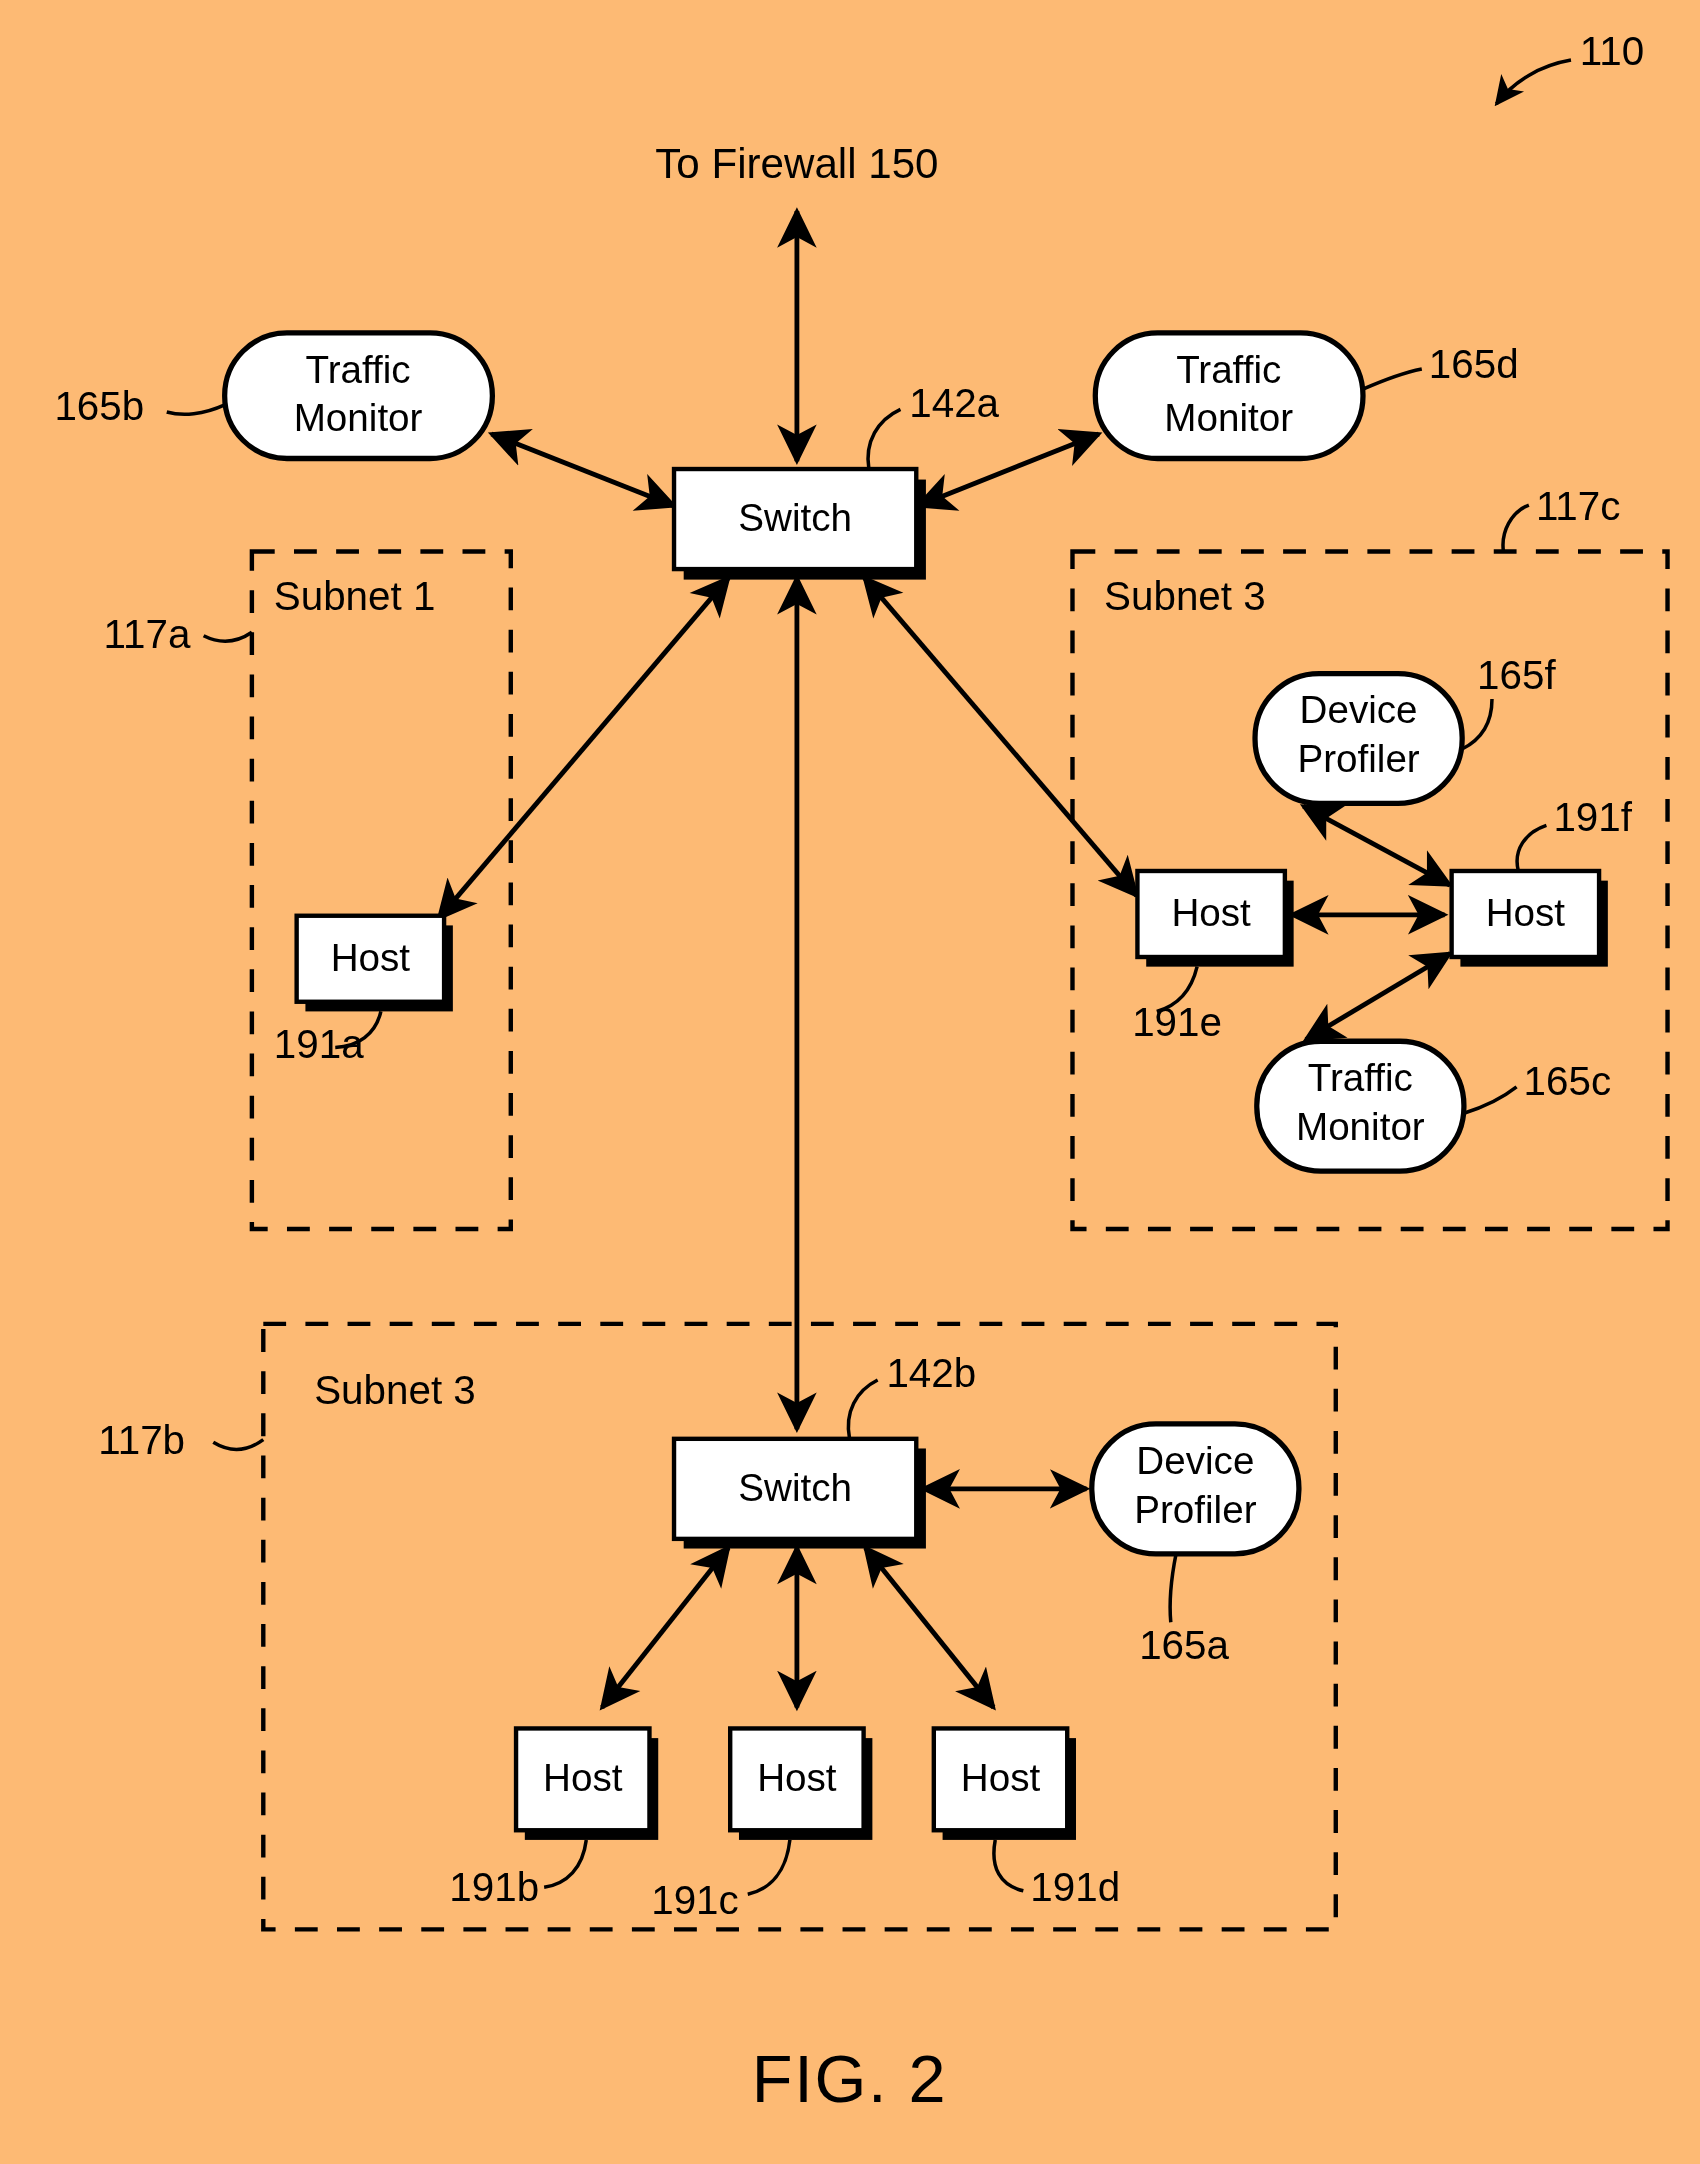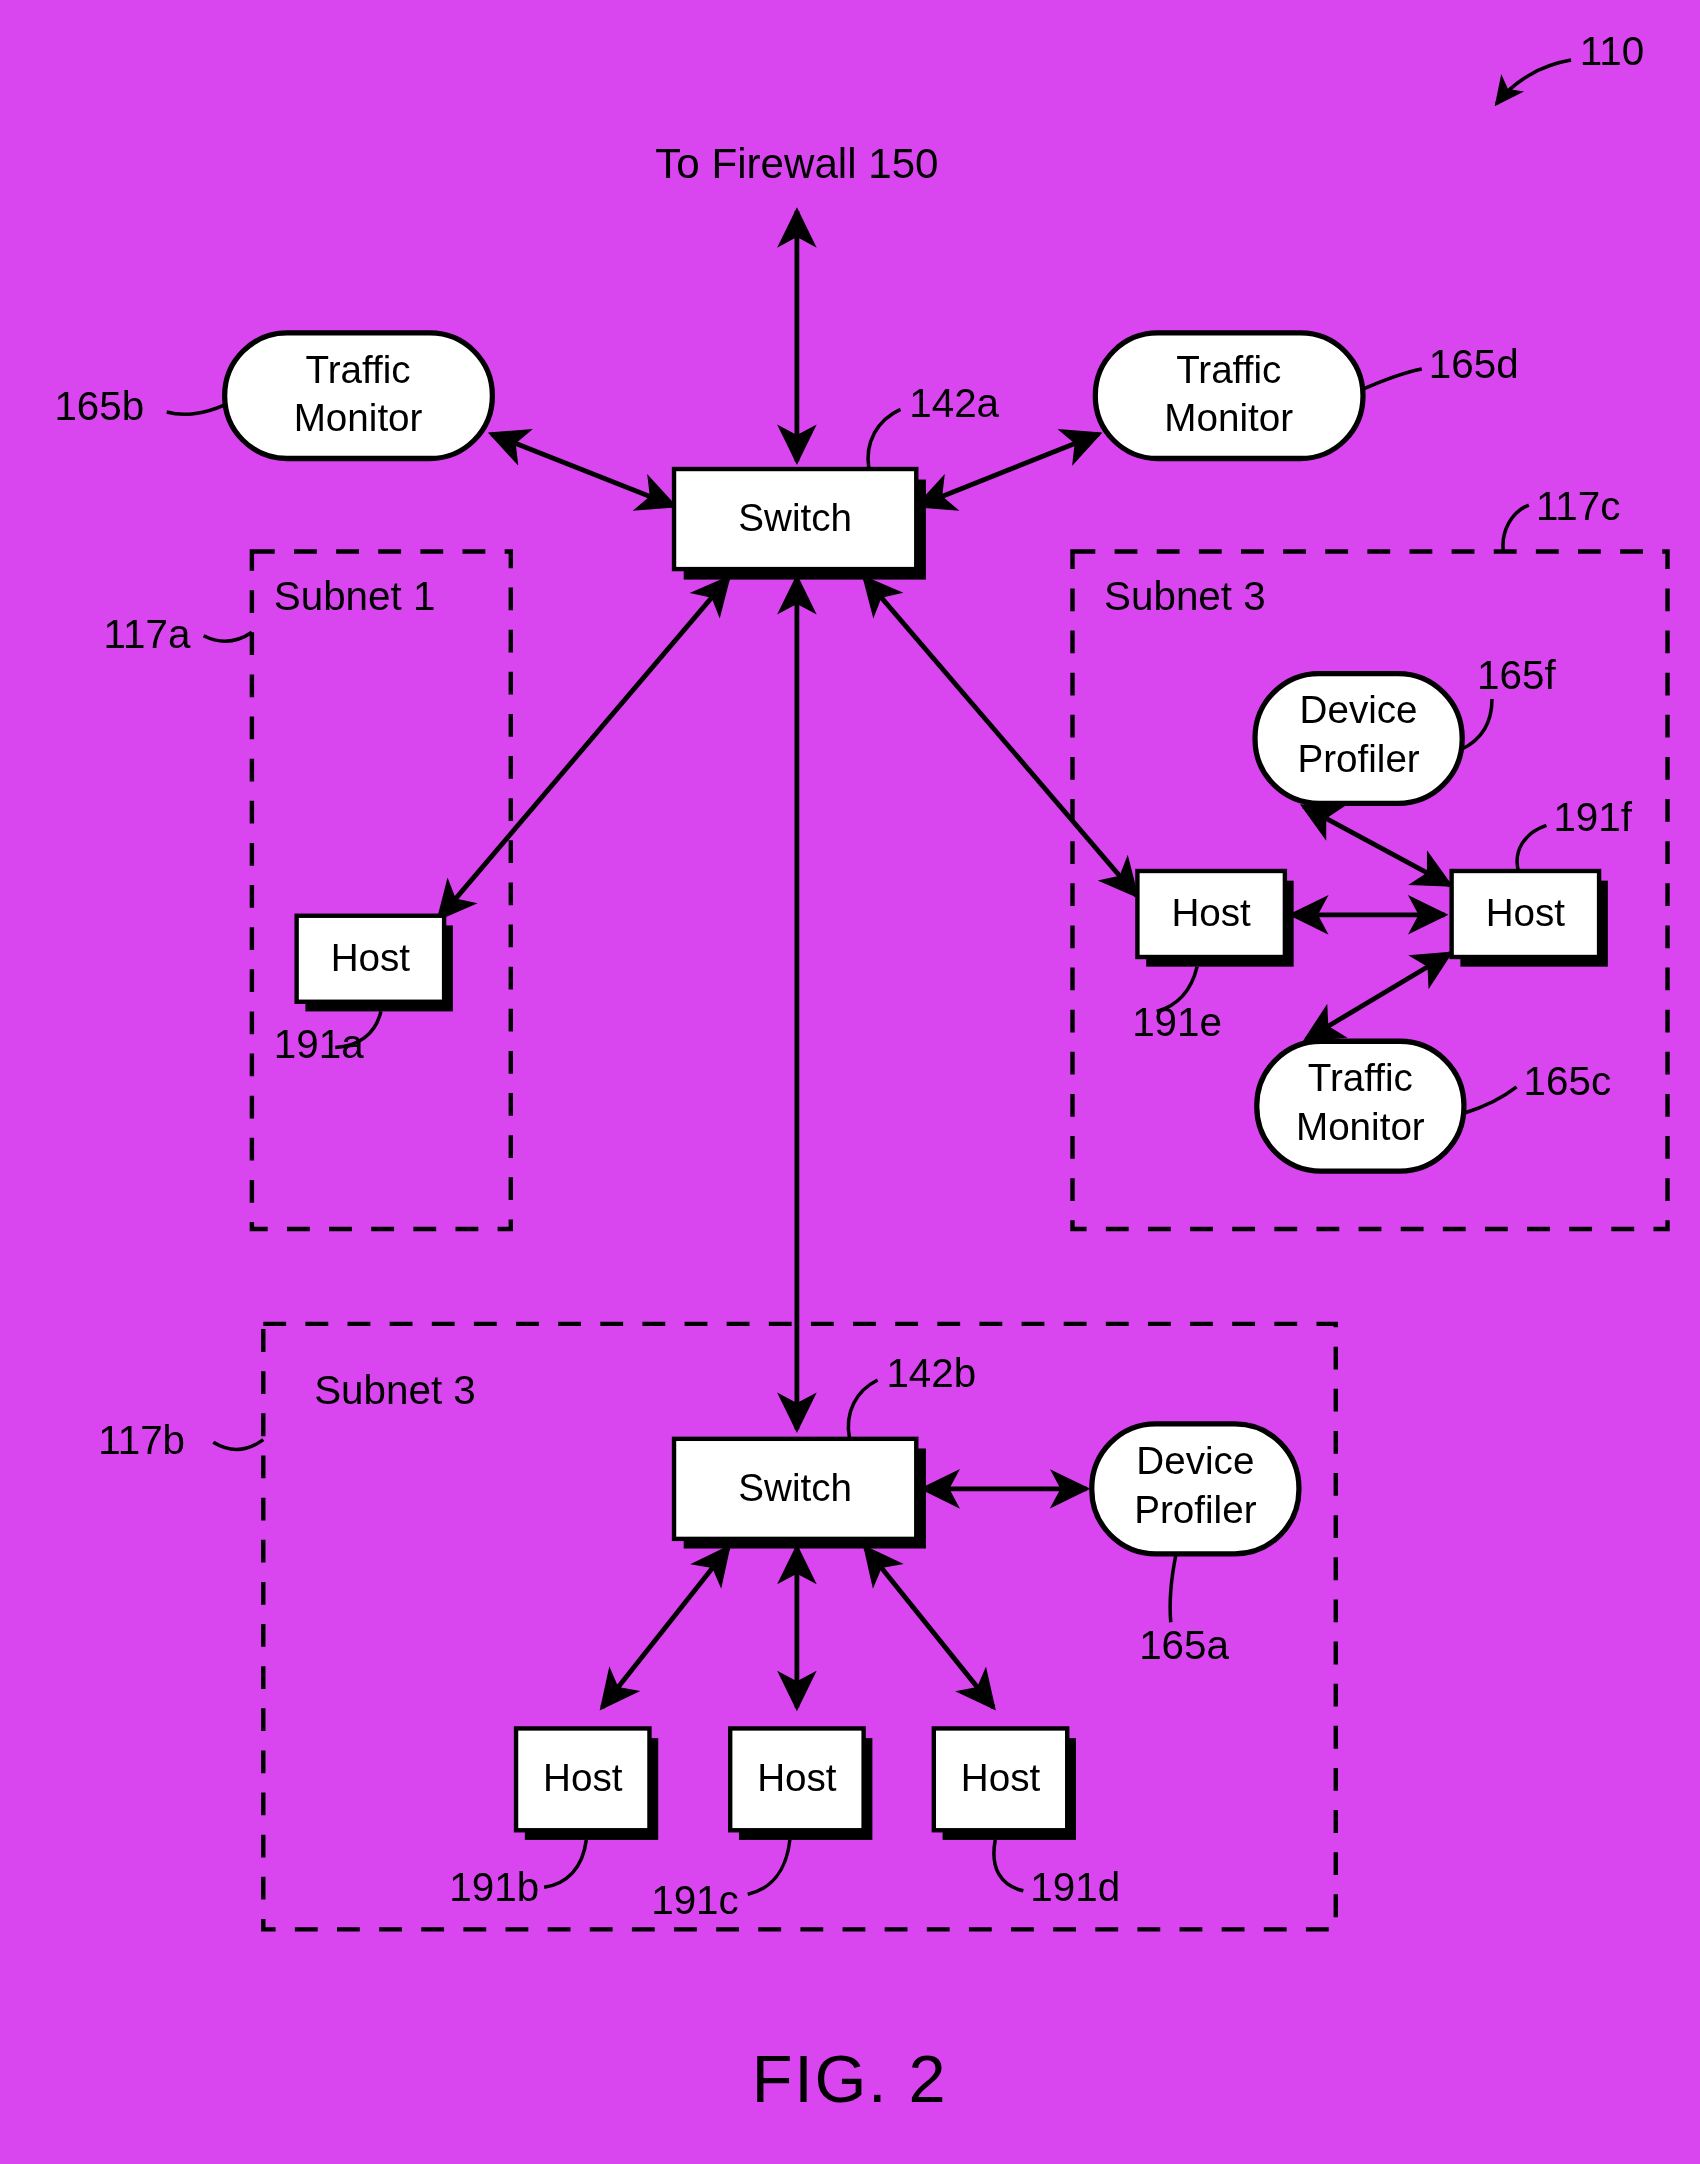--- a/index.html
+++ b/index.html
@@ -4,21 +4,21 @@
 <style>
   html, body {
     margin: 0;
     padding: 0;
     background: #ffffff;
   }
   #figure-root {
     position: relative;
     width: 1700px;
     height: 2165px;
-    background: #d946ef;
+    background: #fdba74;
     font-family: "Liberation Sans", sans-serif;
     overflow: hidden;
   }
   svg#fig {
     position: absolute;
     left: 0;
     top: 0;
     width: 1700px;
     height: 2165px;
   }

